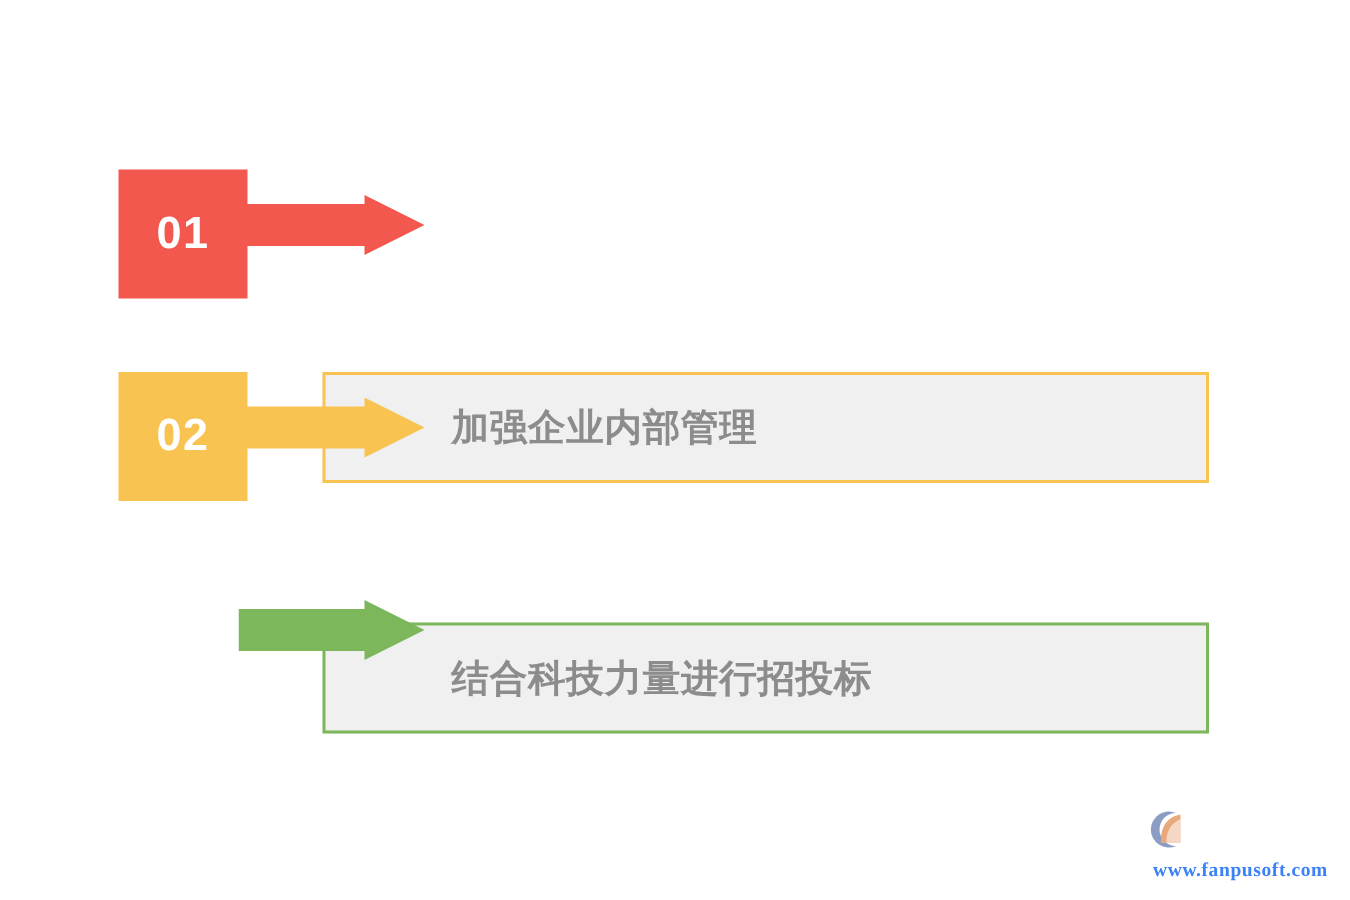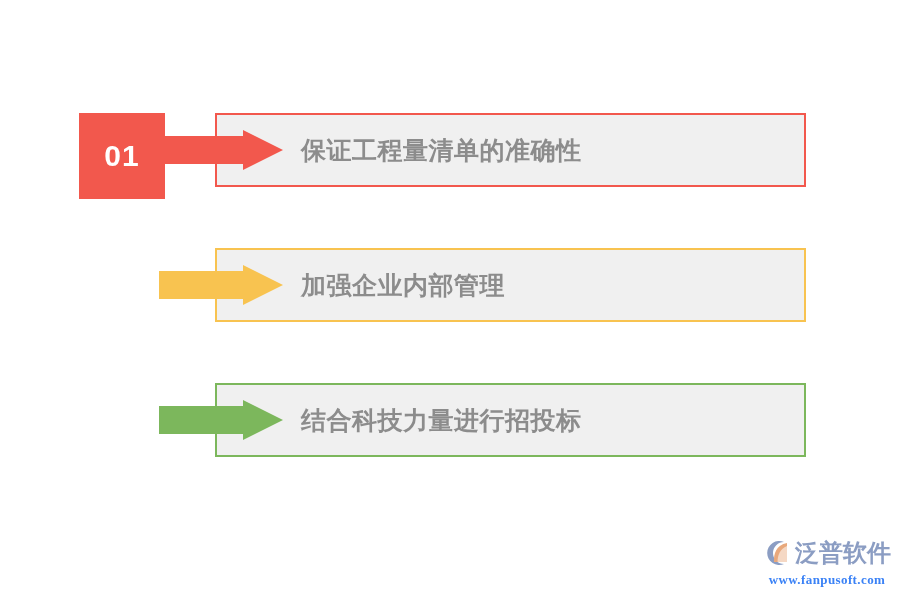--- a/index.html
+++ b/index.html
@@ -132,62 +132,61 @@
     text-align: center;
     font-family: "Liberation Serif", "DejaVu Serif", serif;
   }
 </style>
 </head>
 <body>
 
 <div id="infographic">
 
   <div class="row row-1">
-    <div class="box" style="border-color: rgb(242, 88, 77);">
-      <div class="box-label" style="color: rgb(140, 140, 140);">保证工程量清单的准确性</div>
-    </div>
     <div class="arrow">
       <svg viewBox="0 0 124 40" xmlns="http://www.w3.org/2000/svg" aria-hidden="true">
         <polygon points="0,6 84,6 84,0 124,20 84,40 84,34 0,34" fill="#f2584d"></polygon>
       </svg>
     </div>
     <div class="badge" style="background:#f2584d">
       <span class="badge-num">01</span>
     </div>
   </div>
 
   <div class="row row-2">
     <div class="box" style="border-color: rgb(248, 195, 80); text-align: right;">
       <div class="box-label" style="color: rgb(140, 140, 140);">加强企业内部管理</div>
     </div>
     <div class="arrow">
       <svg viewBox="0 0 124 40" xmlns="http://www.w3.org/2000/svg" aria-hidden="true">
         <polygon points="0,6 84,6 84,0 124,20 84,40 84,34 0,34" fill="#f8c350"></polygon>
       </svg>
     </div>
+    <div class="badge" style="background:#f8c350">
+      <span class="badge-num">02</span>
+    </div>
   </div>
 
   <div class="row row-3">
-    <div class="box" style="border-color: rgb(124, 183, 92);">
+    <div class="box" style="border-color: rgb(124, 183, 92); margin-top: 32px;">
       <div class="box-label" style="color: rgb(140, 140, 140);">结合科技力量进行招投标</div>
     </div>
     <div class="arrow">
       <svg viewBox="0 0 124 40" xmlns="http://www.w3.org/2000/svg" aria-hidden="true">
         <polygon points="0,6 84,6 84,0 124,20 84,40 84,34 0,34" fill="#7cb75c"></polygon>
       </svg>
     </div>
   </div>
 
   <div id="watermark">
     <div class="wm-top">
       <span class="wm-mark">
         <svg viewBox="0 0 30 30" xmlns="http://www.w3.org/2000/svg" aria-hidden="true">
           <path d="M22 4 A12 12 0 1 0 22 26 A9.5 9.5 0 1 1 22 4 Z" fill="#8b9dc3"></path>
           <path d="M25 5 C14 7 11.5 16 12 24 L25 24 Z" fill="#e8a87c"></path>
           <path d="M25 8 C18 11 15.5 17 15.5 24 L25 24 Z" fill="#ffffff" opacity="0.55"></path>
         </svg>
       </span>
-      <span class="wm-name" style="color: rgb(139, 157, 195);">泛普软件</span>
     </div>
     <div class="wm-url" style="color: #3b82f6;">www.fanpusoft.com</div>
   </div>
 
 </div>
 
 </body></html>

